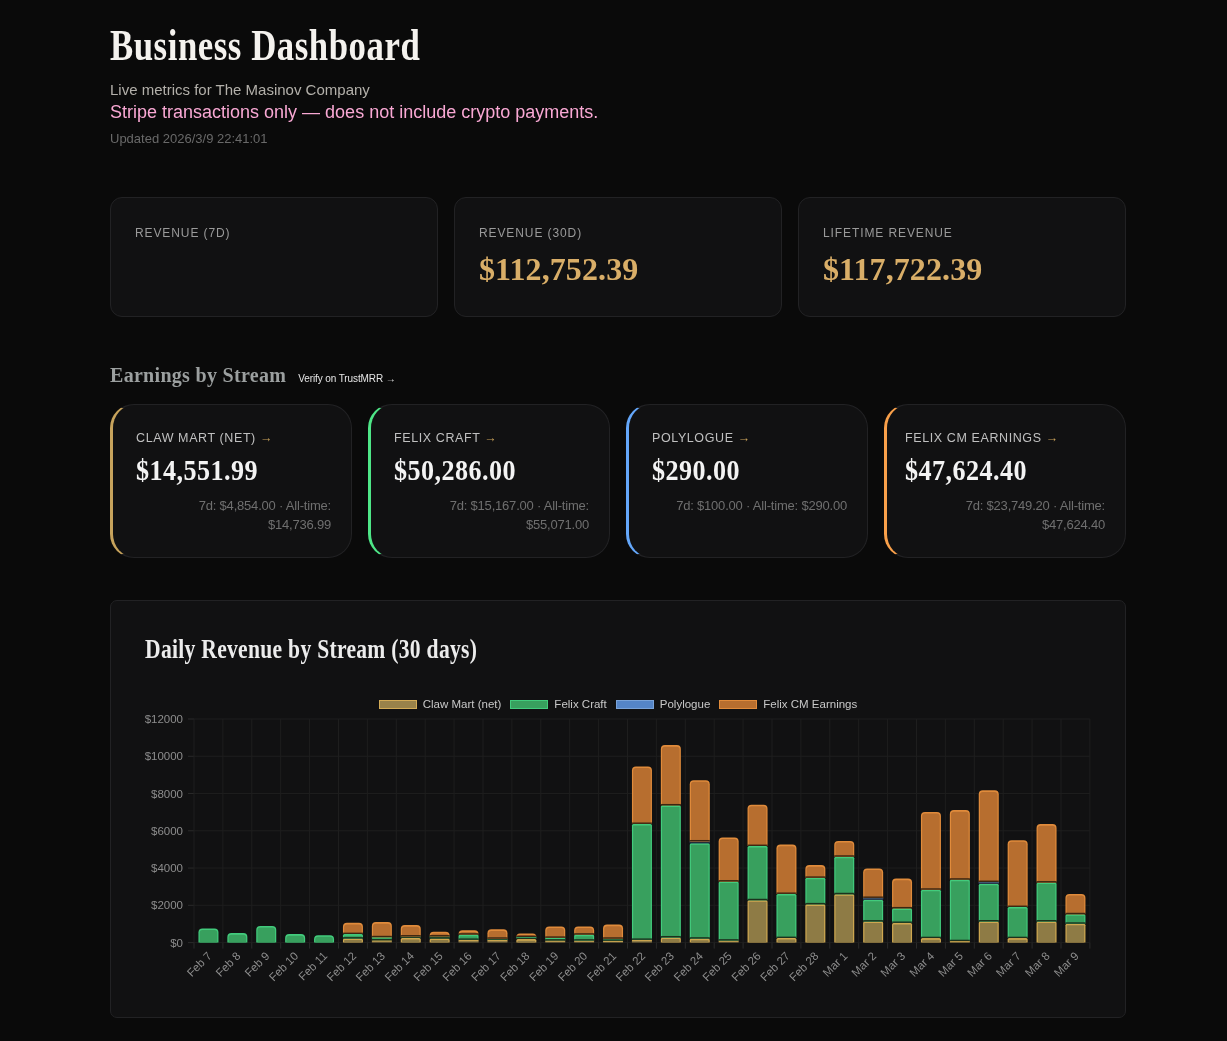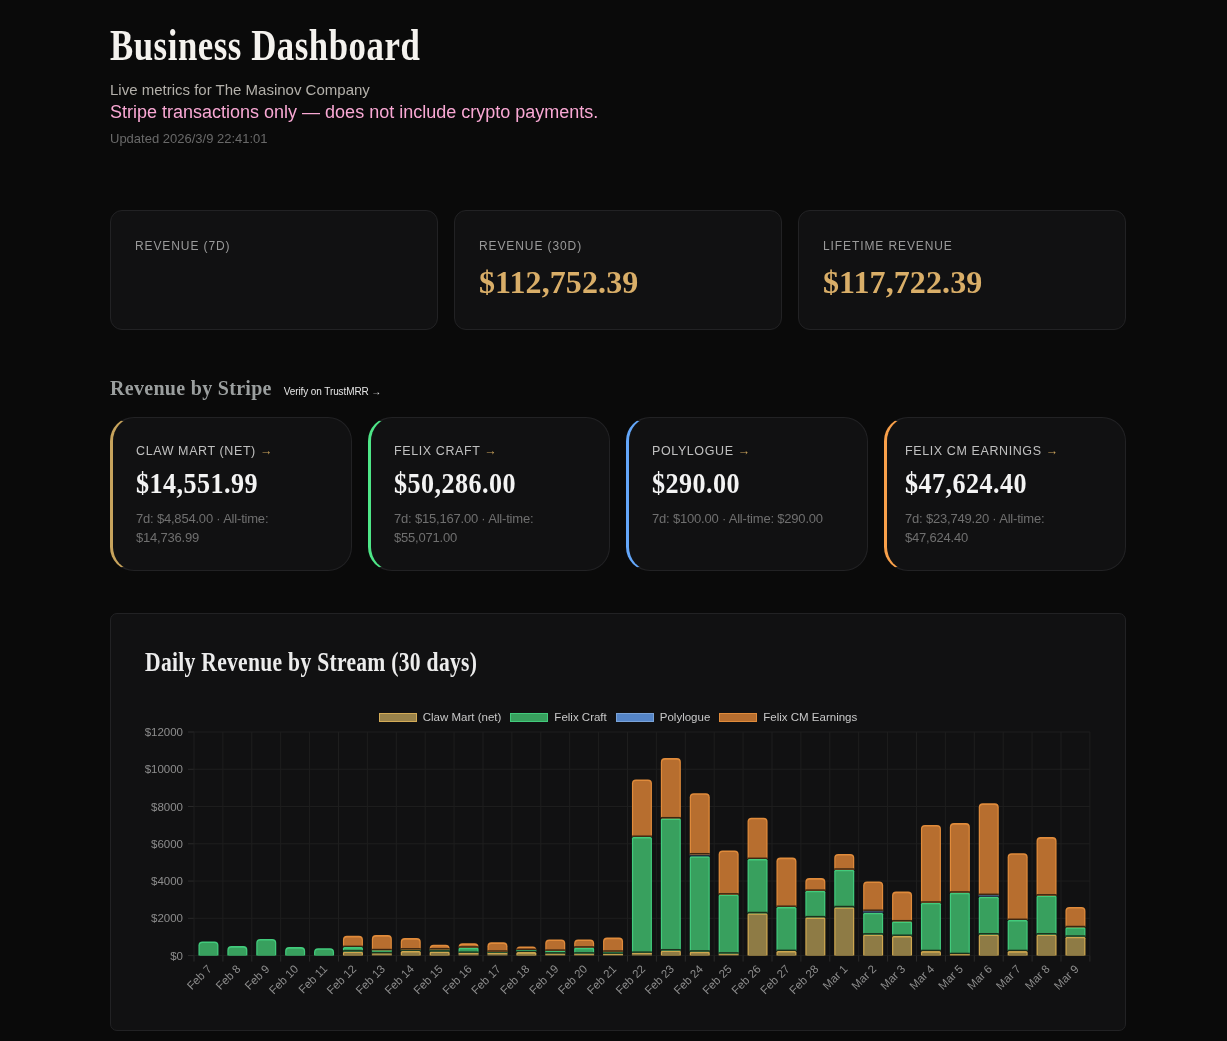--- a/index.html
+++ b/index.html
@@ -3,37 +3,37 @@
 <meta charset="utf-8">
 <style>
   * { margin:0; padding:0; box-sizing:border-box; }
   html,body { width:1227px; height:1041px; background:#0a0a0a; overflow:hidden; }
   body { font-family:"Liberation Sans", sans-serif; }
   .wrap { width:1016px; margin-left:110px; position:relative; }
   h1 { font-family:"Liberation Serif", serif; font-weight:700; font-size:44px; color:#f4f2ee; letter-spacing:0.7px; padding-top:20px; transform:scaleX(0.79); transform-origin:left top; width:420px; white-space:nowrap; }
   .sub1 { color:#b3b0aa; font-size:15px; margin-top:10px; }
   .sub2 { color:#f9a8d4; font-size:18px; margin-top:4px; }
   .sub3 { color:#696969; font-size:13px; margin-top:8px; }
-  .metrics { display:flex; gap:16px; margin-top:64px; }
+  .metrics { display:flex; gap:16px; margin-top:51px; }
   .mcard { width:328px; height:120px; background:#111112; border:1px solid #222224; border-radius:12px; padding:28px 24px 0 24px; }
   .mlabel { color:#9a9a9a; font-size:12px; letter-spacing:0.9px; }
   .mvalue { font-family:"Liberation Serif", serif; font-weight:700; font-size:32px; color:#d9ae68; letter-spacing:1.2px; margin-top:11px; }
   .shead { display:flex; align-items:baseline; margin-top:47px; }
   .shead h2 { font-family:"Liberation Serif", serif; font-weight:700; font-size:20px; color:#9b9f9f; letter-spacing:0.3px; }
   .shead a { color:#e5e5e5; font-size:10px; font-weight:400; margin-left:12px; text-decoration:none; letter-spacing:-0.1px; }
   .streams { display:flex; gap:16px; margin-top:17px; }
   .scard { width:242px; height:154px; background:#111112; border:1px solid #222224; border-radius:24px; padding:26px 20px 0 23px; border-left-width:3px; }
   .scard.c1 { border-left-color:#c7a35c; }
   .scard.c2 { border-left-color:#4ee687; }
   .scard.c3 { border-left-color:#64a7fa; }
   .scard.c4 { border-left-color:#f9a04a;padding-left:18px; }
   .stitle { color:#c0c0c0; font-size:12.5px; letter-spacing:0.6px; }
   .stitle .arr { color:#c9a25a; }
   .svalue { font-family:"Liberation Serif", serif; font-weight:700; font-size:29px; color:#f3f3f3; letter-spacing:0.5px; margin-top:9px; transform:scaleX(0.90); transform-origin:left top; }
-  .ssub { color:#6f6f6f; font-size:13px; letter-spacing:-0.2px; margin-top:9px; line-height:19px; }
+  .ssub { color:#6f6f6f; font-size:13px; letter-spacing:-0.2px; margin-top:9px; line-height:19px;text-align:right; }
   .chartcard { width:1016px; height:418px; background:#111112; border:1px solid #222224; border-radius:7px; margin-top:42px; position:relative; }
   .ctitle { font-family:"Liberation Serif", serif; font-weight:700; font-size:27px; color:#ececec; position:absolute; left:34px; top:33px; letter-spacing:0.35px; transform:scaleX(0.80); transform-origin:left top; white-space:nowrap; }
   .legend { position:absolute; top:97px; left:0; width:100%; display:flex; justify-content:center; align-items:center; }
   .litem { display:flex; align-items:center; margin:0 4.5px; }
   .lbox { width:38px; height:9px; margin-right:6px; }
   .ltext { color:#c8c8c8; font-size:11.5px; }
   svg text { font-family:"Liberation Sans", sans-serif; }
 </style>
 </head>
 <body>
@@ -51,21 +51,21 @@
         <div class="mlabel">REVENUE (30D)</div>
         <div class="mvalue" style="letter-spacing:0.1px">$112,752.39</div>
       </div>
     <div class="mcard">
         <div class="mlabel">LIFETIME REVENUE</div>
         <div class="mvalue" style="letter-spacing:0.1px">$117,722.39</div>
       </div>
   </div>
 
   <div class="shead">
-      <h2>Revenue by Stripe</h2>
+      <h2>Earnings by Stream</h2>
       <a>Verify on TrustMRR →</a>
     </div>
 
   <div class="streams">
     <div class="scard c1">
         <div class="stitle">CLAW MART (NET) <span class="arr">→</span></div>
         <div class="svalue">$14,551.99</div>
         <div class="ssub">7d: $4,854.00 · All-time: $14,736.99</div>
       </div>
     <div class="scard c2">

